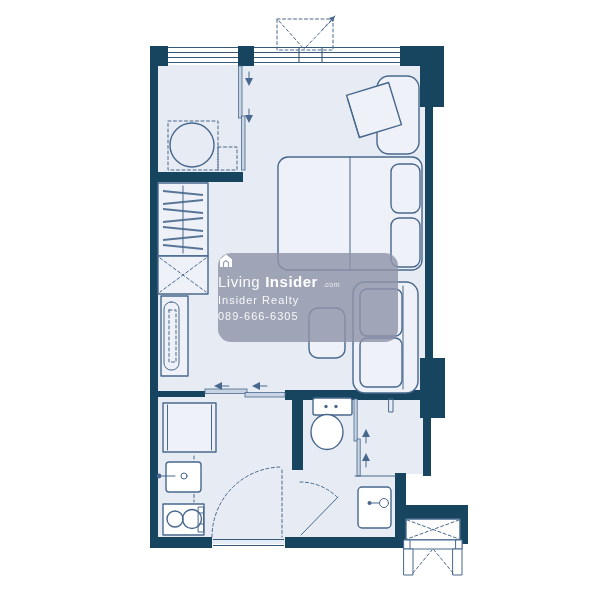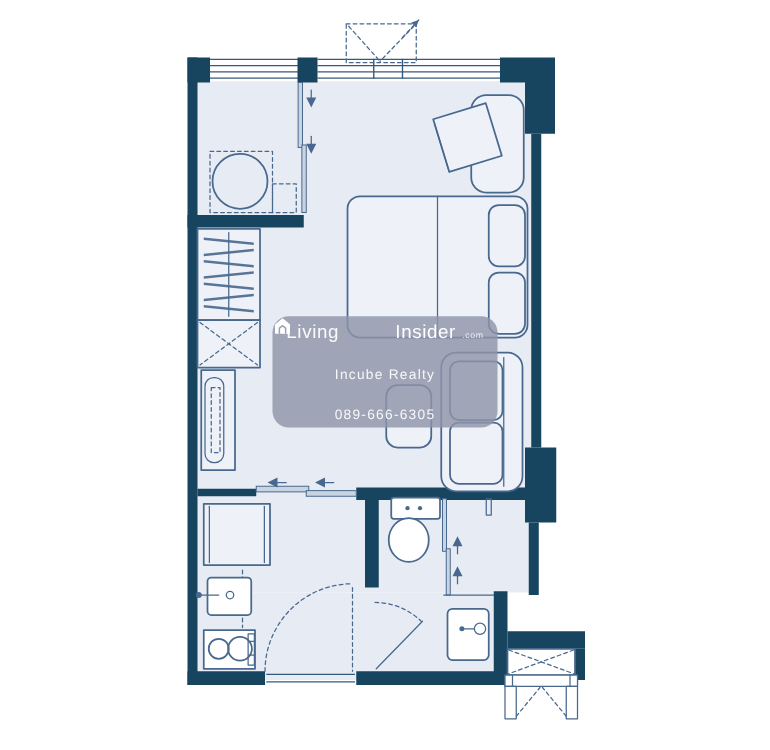--- a/index.html
+++ b/index.html
@@ -20,24 +20,24 @@
   .dash2{stroke-dasharray:3 2.5;}
   .white{fill:#ffffff;}
   .track{fill:var(--track-fill);stroke:var(--line);stroke-width:0.8;}
   .arrow{fill:var(--line);}
   .hanger{fill:var(--line);opacity:0.9;}
   .winline{stroke:var(--window-line);stroke-width:1.1;fill:none;}
 
   
   .watermark{position:absolute;left:218px;top:253px;width:180px;height:89px;
     background:var(--watermark-bg);border-radius:13px;display:flex;flex-direction:column;
-    align-items:center;justify-content:center;gap:20px;color:var(--watermark-text);}
+    align-items:flex-start;justify-content:center;gap:4px;color:var(--watermark-text);}
   .wm-brand{display:flex;align-items:center;gap:5px;font-size:15px;letter-spacing:0.5px;}
   .wm-light{font-weight:400;opacity:0.95;}
-  .wm-bold{font-weight:400;margin-left:40px;}
+  .wm-bold{font-weight:700;}
   .wm-suffix{font-size:7px;opacity:0.8;align-self:flex-end;margin-bottom:2px;}
   .wm-sub{font-size:11px;letter-spacing:1px;opacity:0.92;}
 </style>
 </head>
 <body>
 
 <div class="stage">
 <svg width="616" height="600" viewBox="0 0 616 600">
 
   <g>
@@ -231,16 +231,16 @@
   <div class="wm-brand">
     <svg width="16" height="16" viewBox="0 0 16 16">
       <path d="M2,14 L2,6.5 L8,1.5 L14,6.5 L14,14 Z" fill="#ffffff"></path>
       <path d="M8,1.5 L14,6.5 L14,14 L8,14 Z" fill="#ffffff" opacity="0.65"></path>
       <path d="M5.5,14 L5.5,9.5 L8,7.5 L10.5,9.5 L10.5,14" fill="none" stroke="#9aa0b4" stroke-width="1.2"></path>
     </svg>
     <span class="wm-light">Living</span>
         <span class="wm-bold">Insider</span>
         <span class="wm-suffix">.com</span>
   </div>
-  <div class="wm-sub">Incube Realty</div>
+  <div class="wm-sub">Insider Realty</div>
   <div class="wm-sub">089-666-6305</div>
 </div>
 </div>
 
 </body></html>

